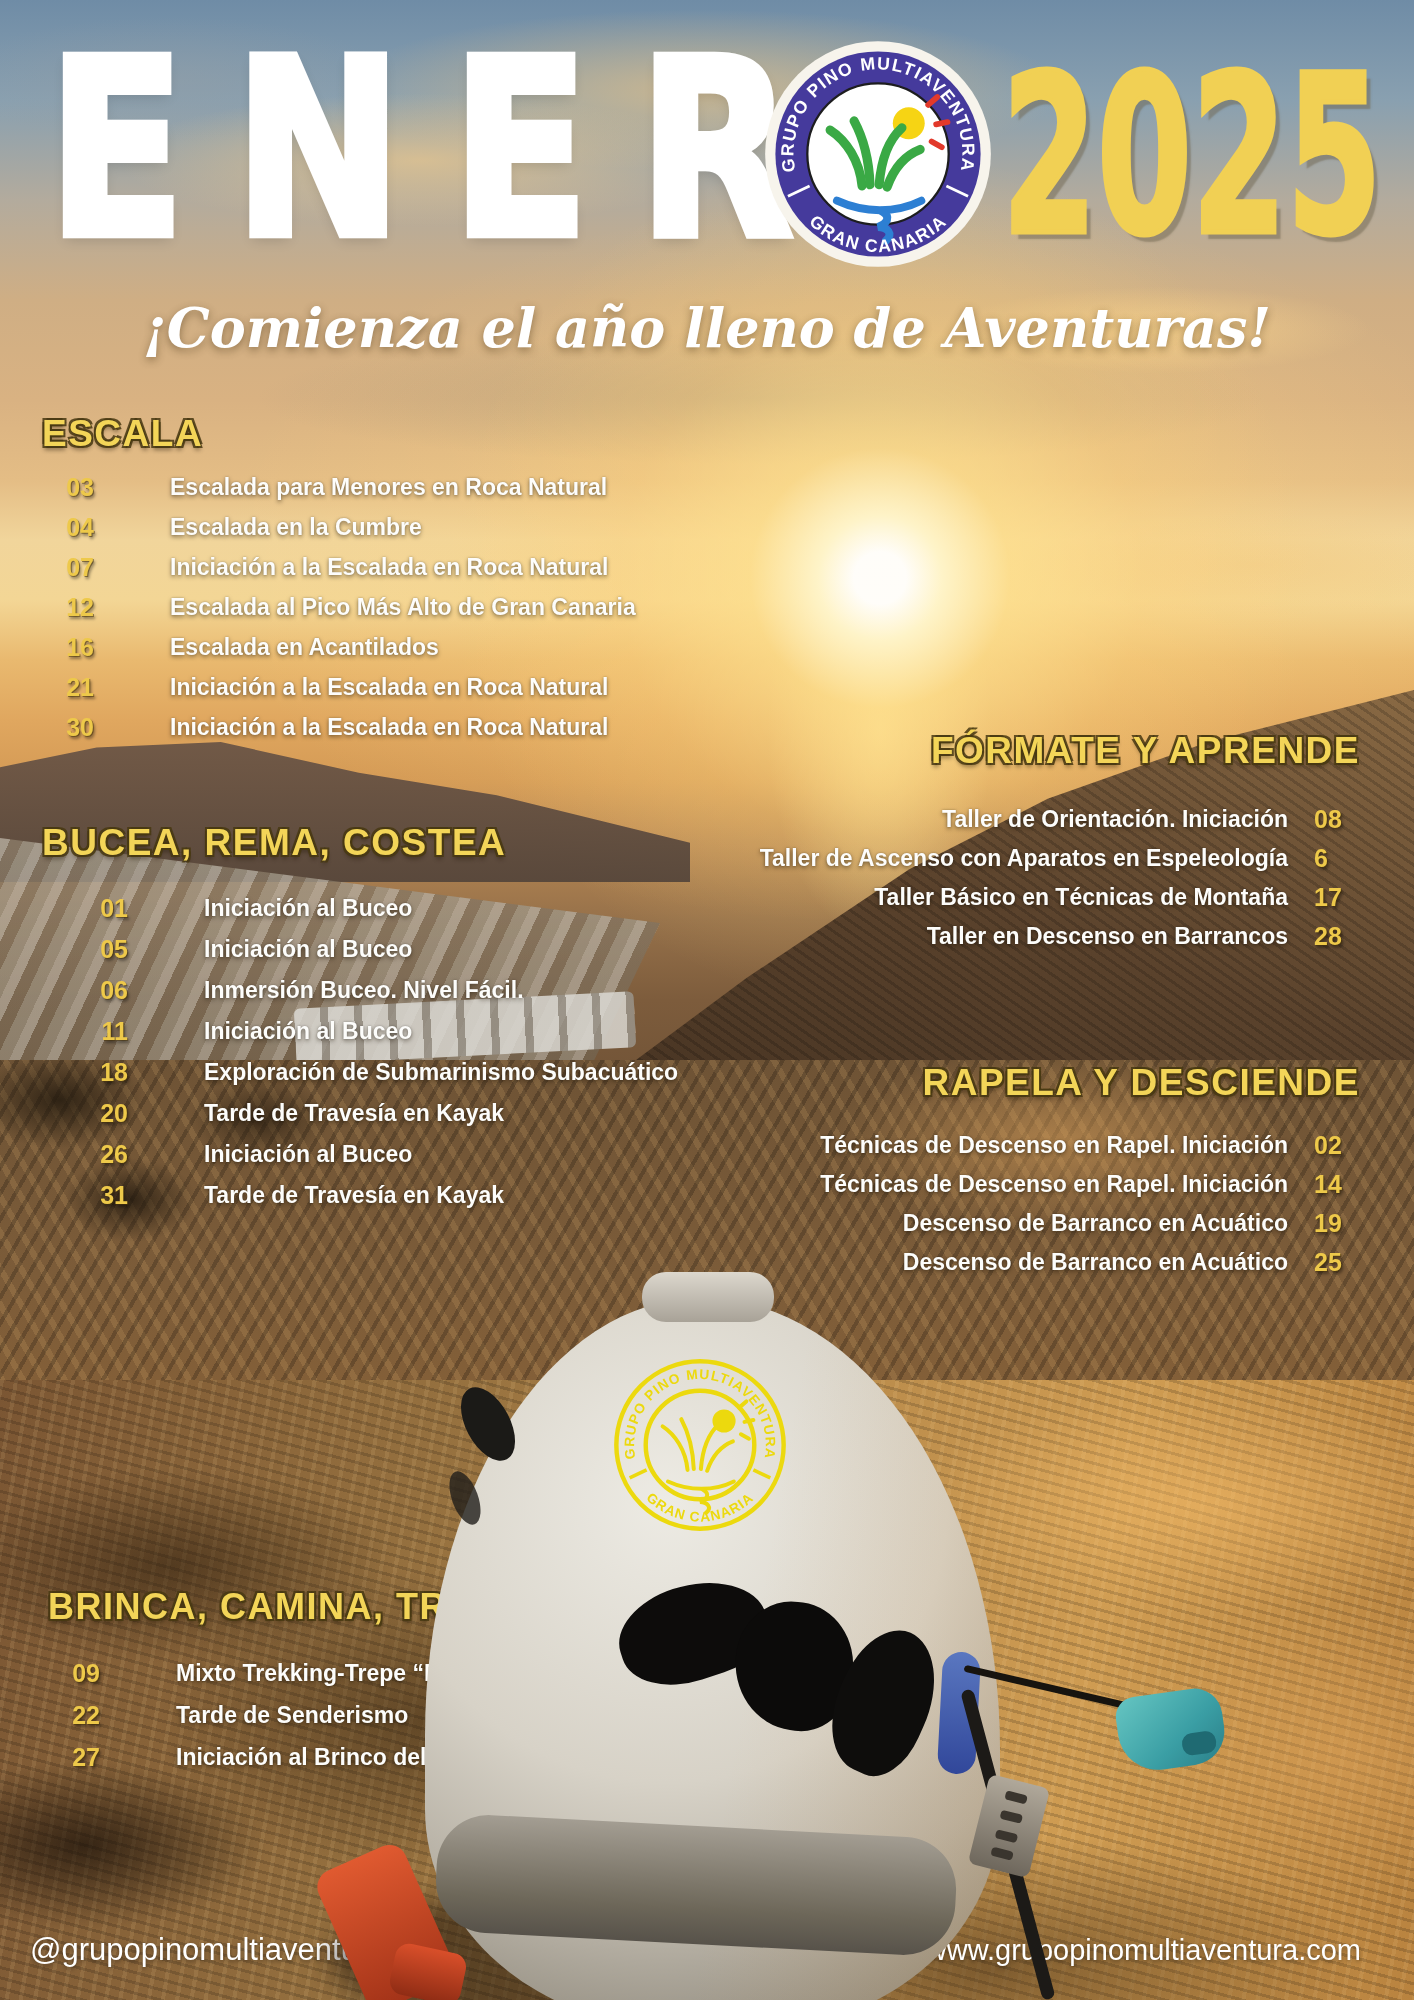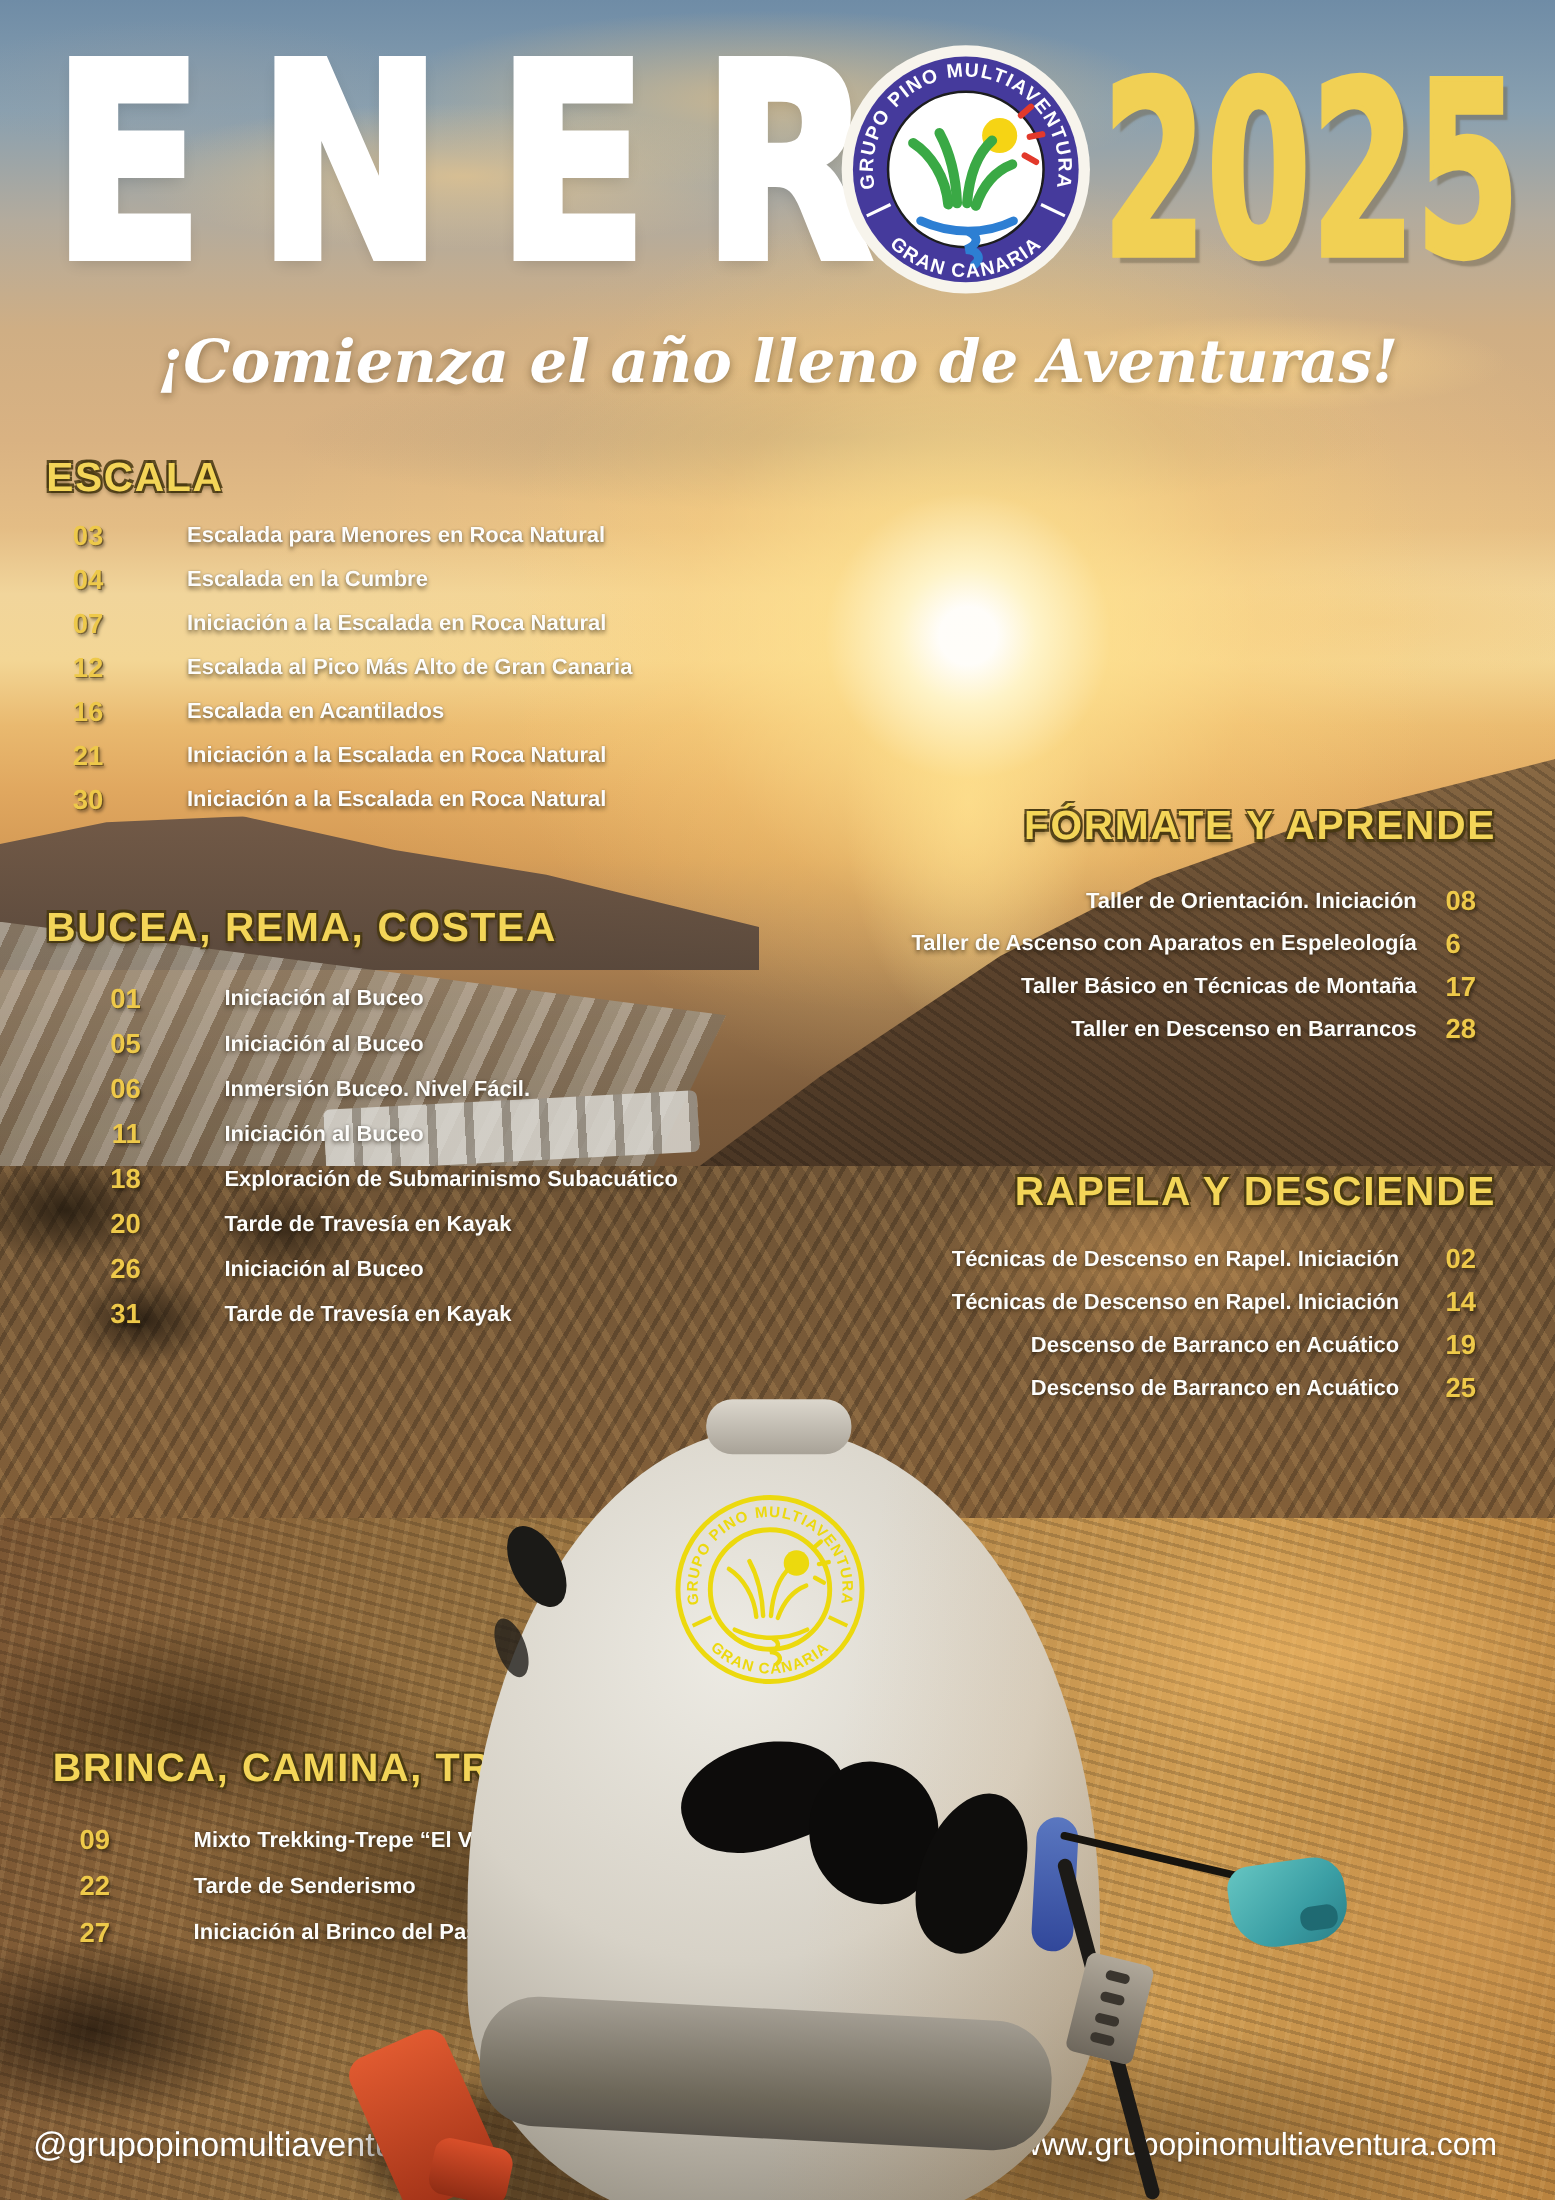--- a/index.html
+++ b/index.html
@@ -115,29 +115,29 @@
     text-shadow:0 3px 8px rgba(60,40,10,.45);}
 
   
   .sec-h{font-weight:800;font-size:37px;letter-spacing:1.5px;color:#f3d558;white-space:nowrap;
     text-shadow:-2px -2px 0 rgba(72,56,18,.85), 2px -2px 0 rgba(72,56,18,.85),
                 -2px 2px 0 rgba(72,56,18,.85), 2px 2px 0 rgba(72,56,18,.85),
                  0 4px 4px rgba(30,20,5,.45);}
   .list .row{display:flex;align-items:center;}
   .num{font-weight:700;font-size:25px;color:#eec94a;text-align:right;width:52px;
     text-shadow:1px 1px 0 rgba(70,50,10,.55), 2px 3px 3px rgba(0,0,0,.4);}
-  .lbl{font-weight:700;font-size:20px;color:#fdfdfb;white-space:nowrap;
+  .lbl{font-weight:700;font-size:23px;color:#fdfdfb;white-space:nowrap;
     text-shadow:0 2px 4px rgba(30,20,5,.5), 0 0 2px rgba(0,0,0,.25);padding-left:44px;}
   .list-left .num{margin-right:32px;}
   .list-right .row{justify-content:flex-end;}
   .list-right .num{text-align:left;width:46px;margin-left:26px;}
   #escala-list{left:42px;top:467px;} #escala-list .row{height:40px;}
   #bucea-list{left:76px;top:888px;}  #bucea-list .row{height:41px;}
   #formate-list{right:54px;top:800px;width:760px;} #formate-list .row{height:39px;}
-  #rapela-list{right:54px;top:1126px;width:760px;} #rapela-list .row{height:39px;gap:16px;}
+  #rapela-list{right:54px;top:1126px;width:760px;} #rapela-list .row{height:39px;}
   #brinca-list{left:48px;top:1652px;} #brinca-list .row{height:42px;}
   #escala-h{left:42px;top:413px;} #bucea-h{left:42px;top:822px;}
   #formate-h{right:54px;top:730px;} #rapela-h{right:54px;top:1062px;}
   #brinca-h{left:48px;top:1586px;font-size:36px;}
 
   
   .footer-left{left:30px;top:1932px;font-size:31px;font-weight:400;color:#fff;
     text-shadow:0 2px 4px rgba(0,0,0,.4);}
   .footer-right{right:53px;top:1934px;font-size:29px;font-weight:400;color:#fff;
     text-shadow:0 2px 4px rgba(0,0,0,.4);}

